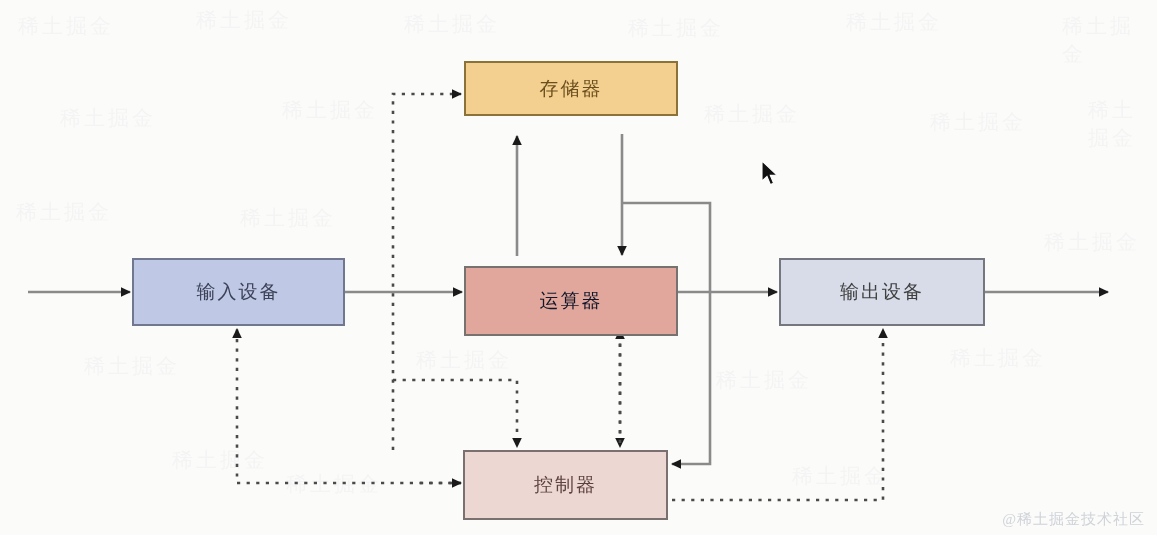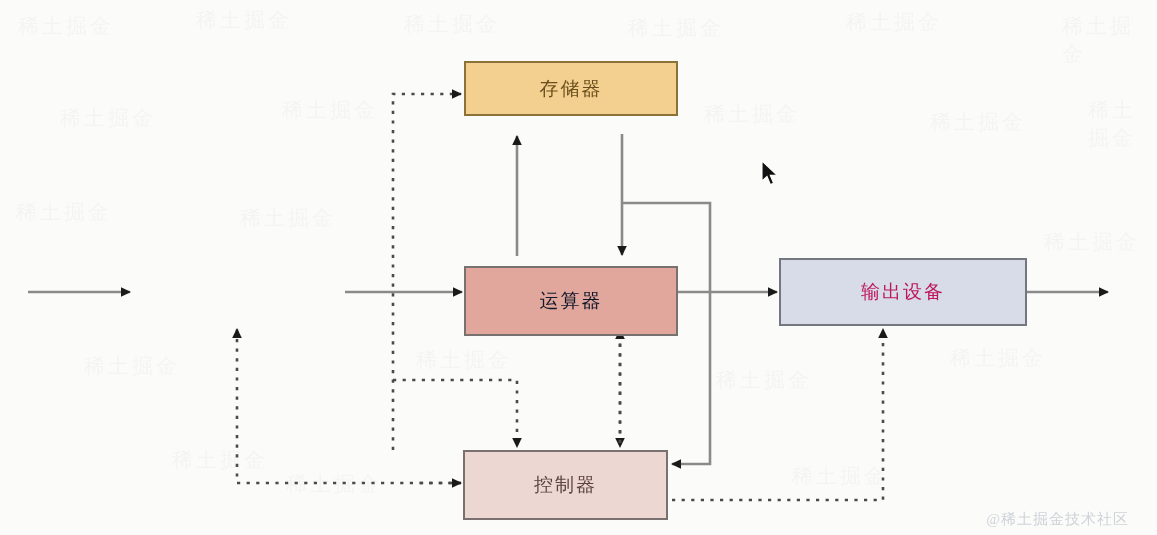--- a/index.html
+++ b/index.html
@@ -31,35 +31,35 @@
   }
   #node-alu{
     left:464px;top:266px;width:214px;height:70px;
     background:#e2a79c;border-color:#77716f;color:#0f172a;
   }
   #node-input{
     left:132px;top:258px;width:213px;height:68px;
     background:#bfc8e4;border-color:#70778f;color:#3b4257;
   }
   #node-output{
-    left:779px;top:258px;width:248px;height:68px;
-    background:#d7dce8;border-color:#74777f;color:#be185d;
+    left:779px;top:258px;width:206px;height:68px;
+    background:#d7dce8;border-color:#74777f;color:#404040;
   }
   #node-controller{
     left:463px;top:450px;width:205px;height:70px;
     background:#ecd7d3;border-color:#7a7070;color:#5e4440;align-items:center;
   }
 
   #cursor{
     position:absolute;left:760px;top:160px;width:22px;height:28px;
     pointer-events:none;
   }
 
   #watermark{
-    position:absolute;right:28px;bottom:6px;
+    position:absolute;right:12px;bottom:6px;
     font-size:15px;color:#cfd3d8;letter-spacing:1px;
     font-family:"Liberation Serif","DejaVu Serif",serif;
     user-select:none;
     text-align:center;
   }
 
   .bg-wm{
     position:absolute;color:rgba(150,155,165,.065);
     font-size:21px;letter-spacing:3px;user-select:none;pointer-events:none;
     font-family:Liberation Serif, serif;
@@ -138,20 +138,23 @@
   </svg>
 
   <div class="node" id="node-memory">
     <span class="lbl">存储器</span>
   </div>
 
   <div class="node" id="node-alu">
     <span class="lbl">运算器</span>
   </div>
 
+  <div class="node" id="node-input">
+    <span class="lbl">输入设备</span>
+  </div>
 
   <div class="node" id="node-output">
     <span class="lbl">输出设备</span>
   </div>
 
   <div class="node" id="node-controller">
     <span class="lbl">控制器</span>
   </div>
 
   <svg id="cursor" viewBox="0 0 22 28" style="left: 760px; top: 160px;">

